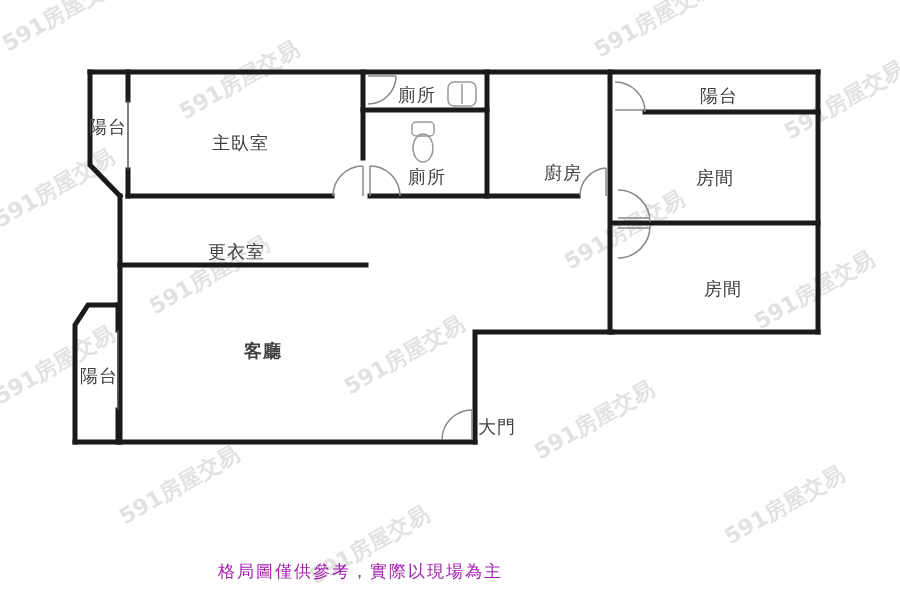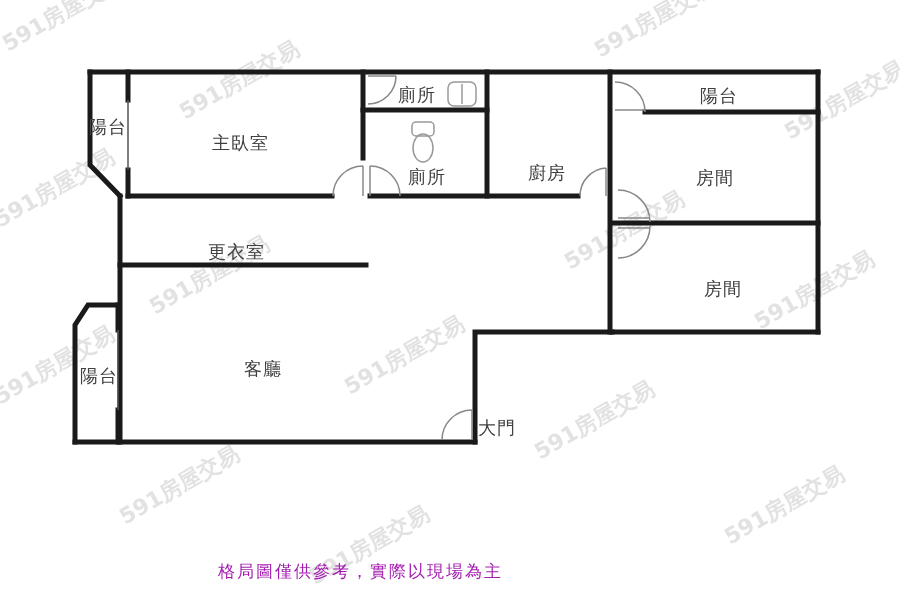--- a/index.html
+++ b/index.html
@@ -112,22 +112,22 @@
     <ellipse cx="423" cy="148" rx="10" ry="14"></ellipse>
     <rect x="448" y="82" width="28" height="24" rx="6"></rect>
     <line x1="462" y1="84" x2="462" y2="104"></line>
   </g>
 </svg>
 
 <div class="label" style="left:89px; top:118px;">陽台</div>
 <div class="label" style="left:212px; top:134px;">主臥室</div>
 <div class="label" style="left:398px; top:86px;">廁所</div>
 <div class="label" style="left:408px; top:168px;">廁所</div>
-<div class="label" style="left:528px; top:164px;">廚房</div>
+<div class="label" style="left:544px; top:164px;">廚房</div>
 <div class="label" style="left:700px; top:87px;">陽台</div>
 <div class="label" style="left:696px; top:169px;">房間</div>
 <div class="label" style="left:704px; top:280px;">房間</div>
 <div class="label" style="left:208px; top:243px;">更衣室</div>
-<div class="label" style="left:244px; top:360px;">客廳</div>
+<div class="label" style="left:244px; top:342px;font-weight:bold;">客廳</div>
 <div class="label" style="left:80px; top:367px;">陽台</div>
-<div class="label" style="left:478px; top:419px;">大門</div>
+<div class="label" style="left:478px; top:419px;font-family:Liberation Mono, monospace;">大門</div>
 
 <div class="note">格局圖僅供參考，實際以現場為主</div>
 
 </body></html>

